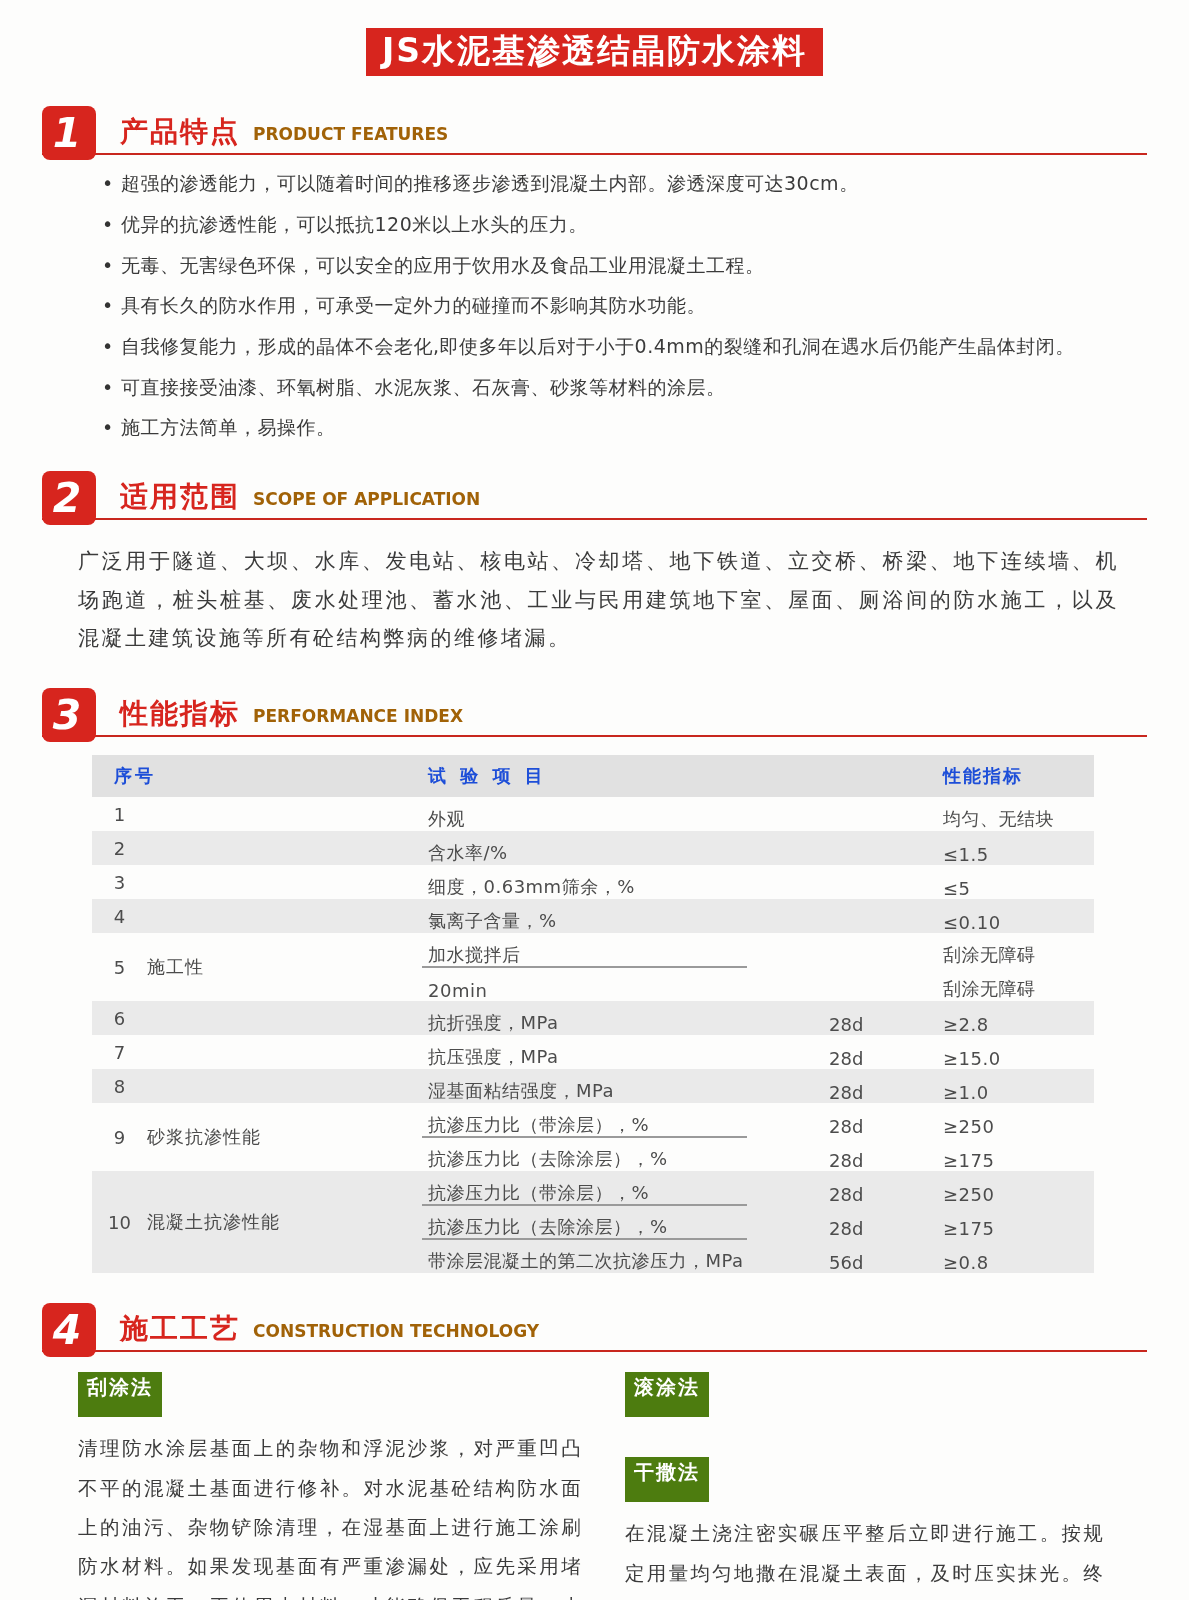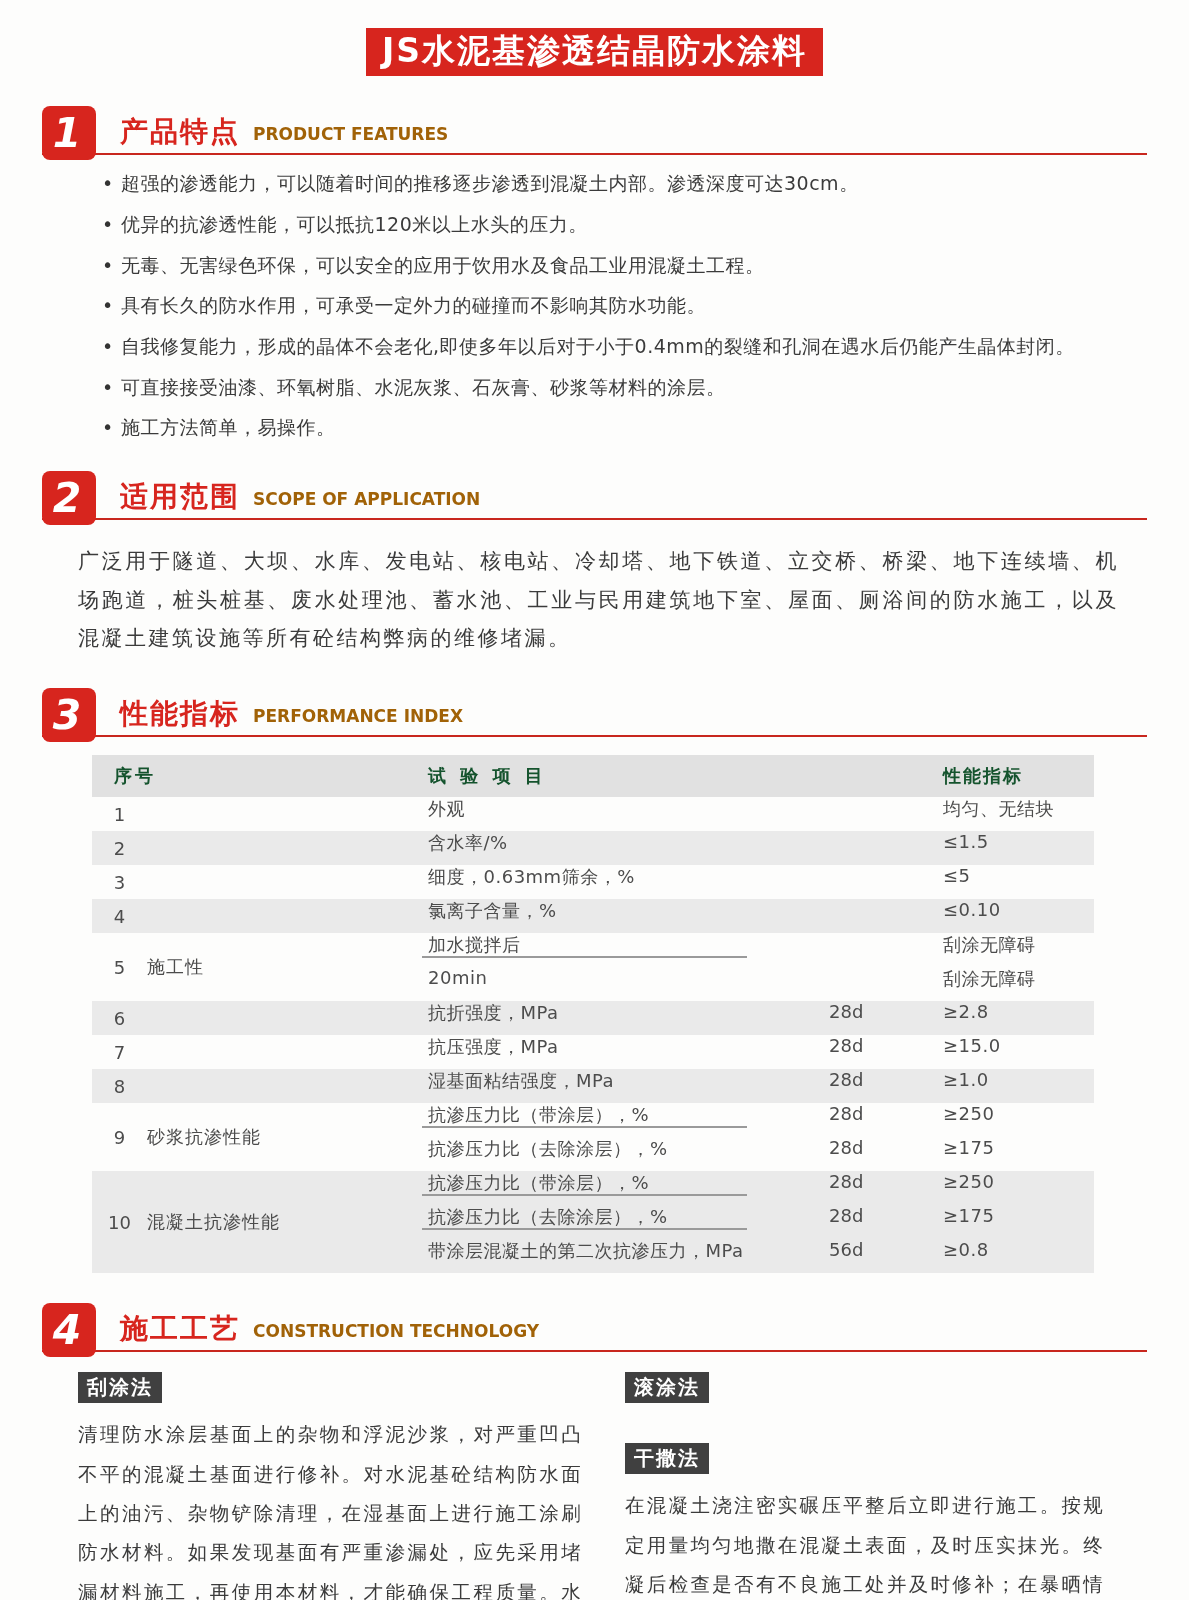--- a/index.html
+++ b/index.html
@@ -57,46 +57,46 @@
   .scope-text{
     margin:22px 28px 0 36px;
     font-size:21px;line-height:1.85;letter-spacing:2.5px;
     text-align:justify;color:#3b3b3b;
   }
 
   
   .ptable{margin:18px 0 0 50px;width:1002px;font-size:18px;color:#4c4c4c;}
   .trow{display:flex;align-items:stretch;}
   .trow.shade{background:#eaeaea;}
-  .trow.head{background:#e1e1e1;font-weight:bold;color:#14532d;}
+  .trow.head{background:#e1e1e1;font-weight:bold;color:#1d4ed8;}
   .c-no{flex:0 0 55px;display:flex;align-items:center;justify-content:center;}
   .c-cat{flex:0 0 235px;display:flex;align-items:center;letter-spacing:1px;}
   .c-subs{flex:1 1 auto;display:flex;flex-direction:column;justify-content:center;}
-  .subrow{display:flex;align-items:flex-start;min-height:34px;}
+  .subrow{display:flex;align-items:flex-end;min-height:34px;}
   .c-item{flex:0 0 385px;padding:0 0 0 6px;box-sizing:border-box;letter-spacing:0.5px;margin-left:40px;}
   .c-age{flex:0 0 110px;padding-left:22px;box-sizing:border-box;}
   .c-val{flex:1 1 auto;padding-left:26px;box-sizing:border-box;letter-spacing:0.5px;}
   .sep .c-item{position:relative;}
   .sep .c-item::after{
     content:"";position:absolute;left:0;right:60px;bottom:-1px;
     border-bottom:2px solid #9a9a9a;
   }
   .trow.head{min-height:42px;}
   .trow.head .c-headno{flex:0 0 290px;display:flex;align-items:center;padding-left:22px;box-sizing:border-box;letter-spacing:3px;}
   .trow.head .c-item{display:flex;align-items:center;letter-spacing:4px;}
   .trow.head .c-val{display:flex;align-items:center;letter-spacing:2px;padding-left:136px;}
 
   
   .construction{display:flex;margin:20px 0 0 36px;gap:42px;}
   .col-left{flex:0 0 505px;}
   .col-right{flex:0 0 480px;}
   .method-badge{
-    display:inline-block;background:#404040;color:#fff;
+    display:inline-block;background:#4d7c0f;color:#fff;
     font-size:20px;font-weight:bold;letter-spacing:2px;
-    padding:3px 9px 4px 9px;line-height:1.2;
+    padding:3px 9px 18px 9px;line-height:1.2;
   }
   .method-text{
     margin:12px 0 0 0;font-size:19.5px;line-height:2.02;
     text-align:justify;letter-spacing:2.2px;color:#3b3b3b;
   }
   .method-block + .method-block{margin-top:40px;}
 </style>
 </head>
 <body>
 

